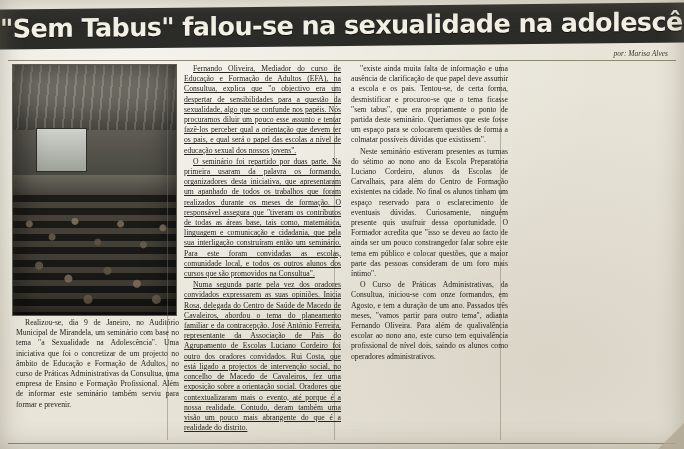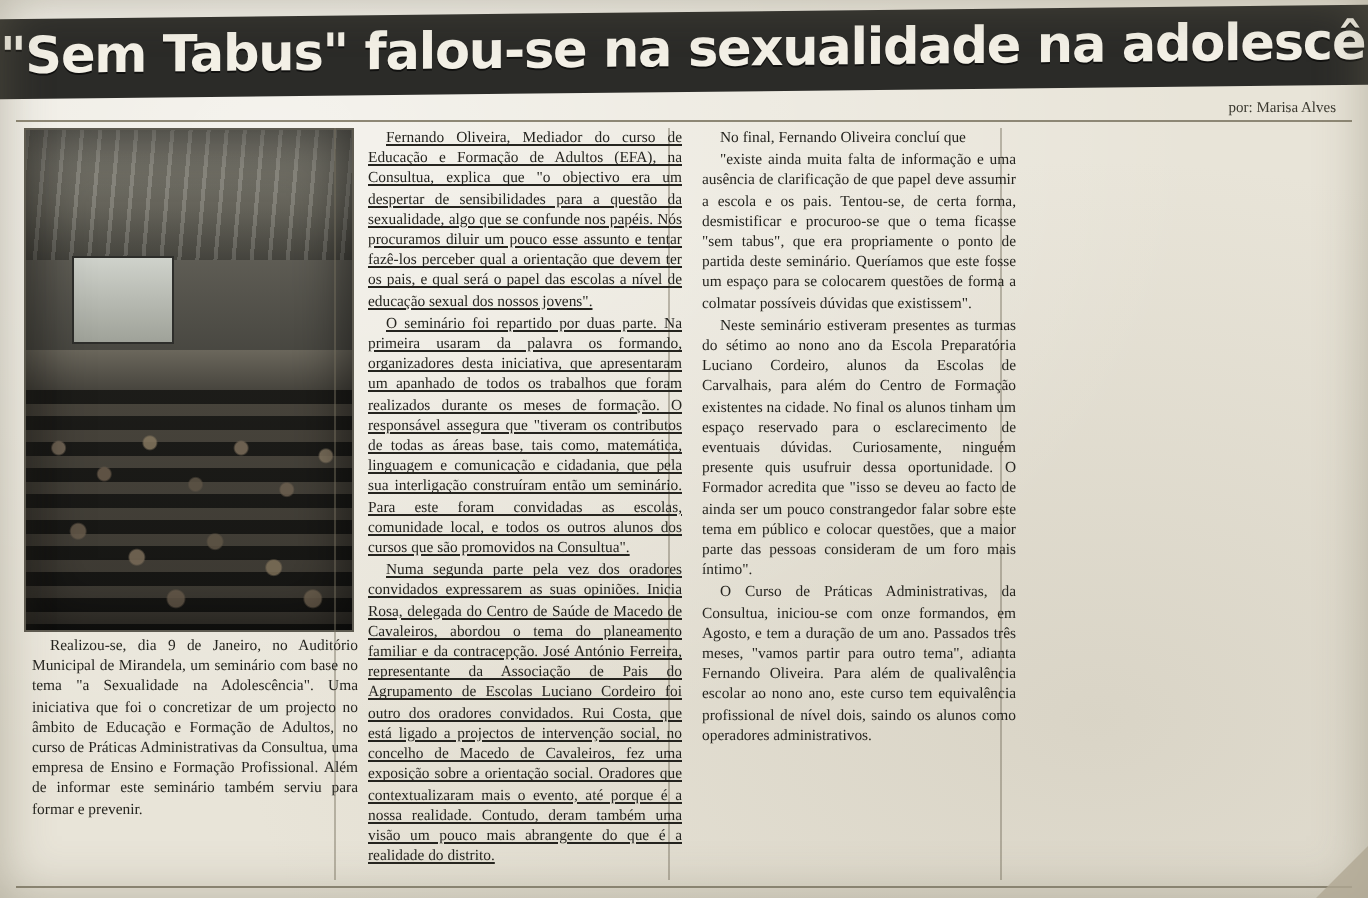--- a/index.html
+++ b/index.html
@@ -59,20 +59,21 @@
     transform: skewY(-0.6deg);
     z-index: 6;
     white-space: nowrap;
     text-shadow: 0 1px 0 rgba(0,0,0,0.6);
   }
   .byline {
     position: absolute;
     right: 16px;
     top: 49px;
     font-size: 7.5px;
+    font-style: italic;
     color: #3a382f;
     font-family: "Liberation Serif", serif;
     z-index: 6;
   }
   .rule-top {
     position: absolute;
     left: 8px;
     top: 60px;
     width: 668px;
     height: 1px;
@@ -242,21 +243,20 @@
     </div>
 
     <div class="col c2">
       <p>Fernando Oliveira, Mediador do curso de Educação e Formação de Adultos (EFA), na Consultua, explica que "o objectivo era um despertar de sensibilidades para a questão da sexualidade, algo que se confunde nos papéis. Nós procuramos diluir um pouco esse assunto e tentar fazê-los perceber qual a orientação que devem ter os pais, e qual será o papel das escolas a nível de educação sexual dos nossos jovens".</p>
       <p>O seminário foi repartido por duas parte. Na primeira usaram da palavra os formando, organizadores desta iniciativa, que apresentaram um apanhado de todos os trabalhos que foram realizados durante os meses de formação. O responsável assegura que "tiveram os contributos de todas as áreas base, tais como, matemática, linguagem e comunicação e cidadania, que pela sua interligação construíram então um seminário. Para este foram convidadas as escolas, comunidade local, e todos os outros alunos dos cursos que são promovidos na Consultua".</p>
       <p>Numa segunda parte pela vez dos oradores convidados expressarem as suas opiniões. Inicia Rosa, delegada do Centro de Saúde de Macedo de Cavaleiros, abordou o tema do planeamento familiar e da contracepção. José António Ferreira, representante da Associação de Pais do Agrupamento de Escolas Luciano Cordeiro foi outro dos oradores convidados. Rui Costa, que está ligado a projectos de intervenção social, no concelho de Macedo de Cavaleiros, fez uma exposição sobre a orientação social. Oradores que contextualizaram mais o evento, até porque é a nossa realidade. Contudo, deram também uma visão um pouco mais abrangente do que é a realidade do distrito.</p>
 
     </div>
 
     <div class="col c3">
-        <p>No final, Fernando Oliveira concluí que</p>
       <p>"existe ainda muita falta de informação e uma ausência de clarificação de que papel deve assumir a escola e os pais. Tentou-se, de certa forma, desmistificar e procuroo-se que o tema ficasse "sem tabus", que era propriamente o ponto de partida deste seminário. Queríamos que este fosse um espaço para se colocarem questões de forma a colmatar possíveis dúvidas que existissem".</p>
       <p>Neste seminário estiveram presentes as turmas do sétimo ao nono ano da Escola Preparatória Luciano Cordeiro, alunos da Escolas de Carvalhais, para além do Centro de Formação existentes na cidade. No final os alunos tinham um espaço reservado para o esclarecimento de eventuais dúvidas. Curiosamente, ninguém presente quis usufruir dessa oportunidade. O Formador acredita que "isso se deveu ao facto de ainda ser um pouco constrangedor falar sobre este tema em público e colocar questões, que a maior parte das pessoas consideram de um foro mais íntimo".</p>
       <p>O Curso de Práticas Administrativas, da Consultua, iniciou-se com onze formandos, em Agosto, e tem a duração de um ano. Passados três meses, "vamos partir para outro tema", adianta Fernando Oliveira. Para além de qualivalência escolar ao nono ano, este curso tem equivalência profissional de nível dois, saindo os alunos como operadores administrativos.</p>
     </div>
 
     <div class="col c4"></div>
 
   </div>
 
   <div class="rule-bottom"></div>

